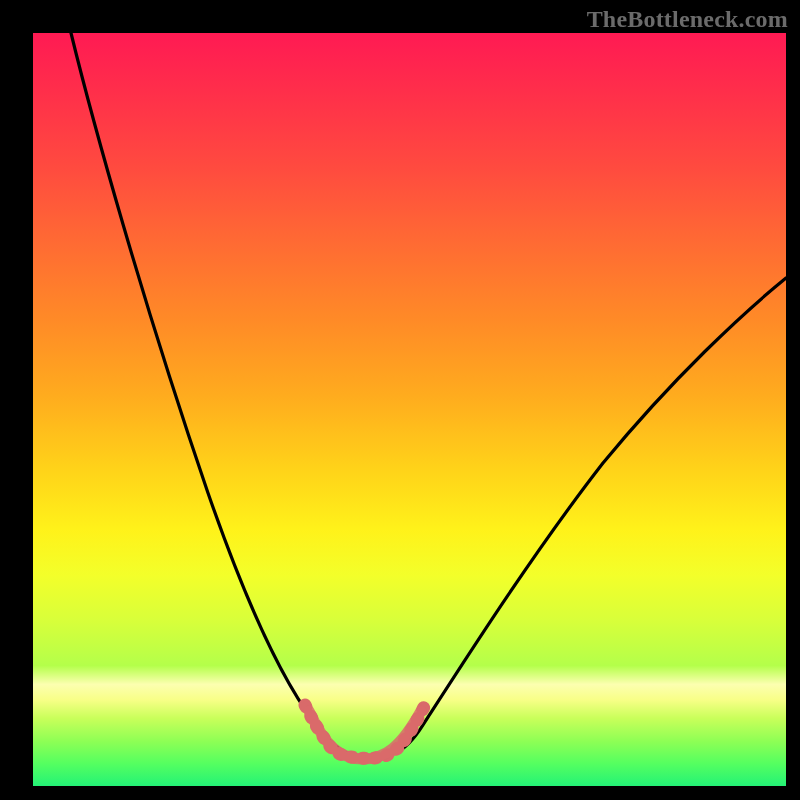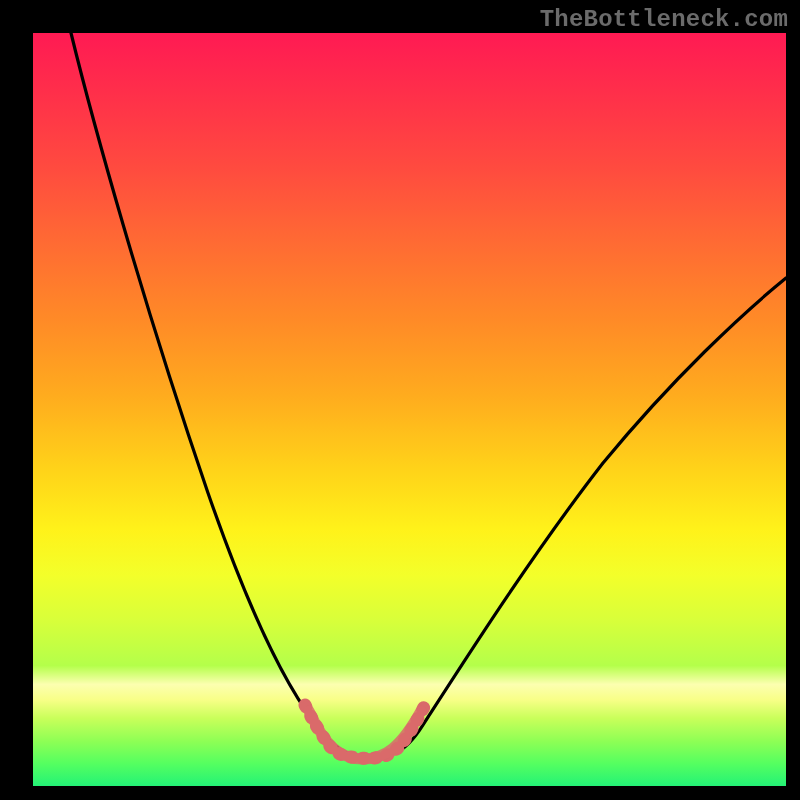--- a/index.html
+++ b/index.html
@@ -42,21 +42,21 @@
       #c9ff5a 91%,
       #8fff55 94%,
       #55ff60 97%,
       #24f276 100%
     );
   }
   .watermark {
     position: absolute;
     top: 6px;
     right: 12px;
-    font-family: Liberation Mono, monospace;
+    font-family: Liberation Serif, serif;
     font-size: 24px;
     font-weight: 600;
     color: #6b6b6b;
     letter-spacing: 0.2px;
     user-select: none;
   }
   svg.curve {
     position: absolute;
     left: 33px;
     top: 33px;

